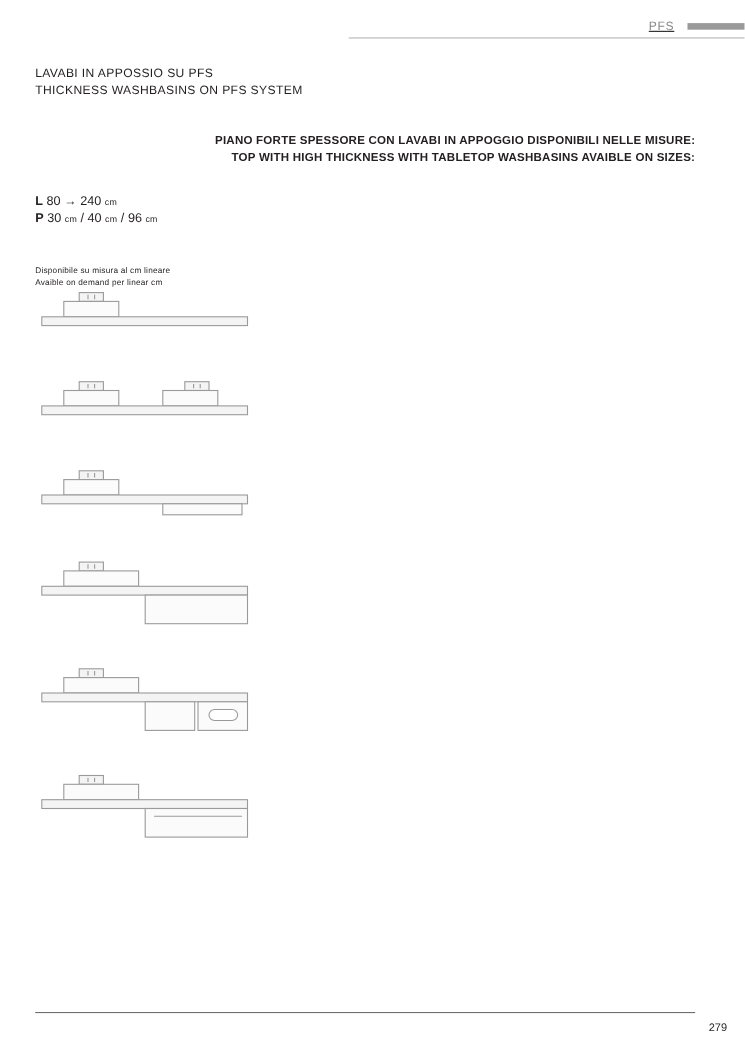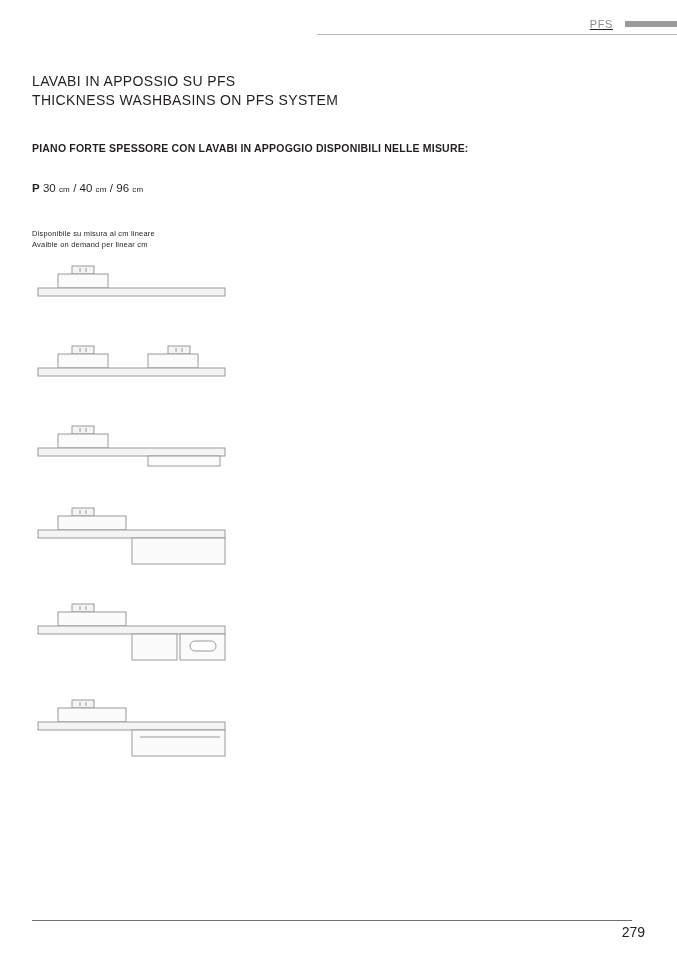--- a/index.html
+++ b/index.html
@@ -48,33 +48,33 @@
   }
 
   
   .content {
     position: absolute;
     left: 32px;
     top: 60px;
     width: 600px;
   }
   .title-block {
-    font-size: 14px;
+    font-size: 11px;
     line-height: 1.35;
     letter-spacing: 0.35px;
     color: #231f20;
-    margin-top: 12px;
   }
   .subtitle-block {
     margin-top: 31px;
     font-size: 10.5px;
     line-height: 1.45;
     letter-spacing: 0.2px;
     font-weight: bold;
     color: #231f20;
+    text-align: right;
   }
   .dims {
     margin-top: 24px;
     font-size: 11.5px;
     line-height: 1.42;
     color: #231f20;
   }
   .dims .lbl {
     font-weight: bold;
   }
@@ -106,23 +106,23 @@
   .footer-rule {
     position: absolute;
     left: 32px;
     bottom: 37px;
     width: 600px;
     height: 1px;
     background: #6f6f6f;
   }
   .page-number {
     position: absolute;
-    right: 32px;
+    right: 16px;
     bottom: 18px;
-    font-size: 14px;
+    font-size: 10px;
     color: #231f20;
   }
 </style>
 </head>
 <body>
 
 <div class="page-header">
   <span class="header-label">PFS</span>
   <span class="header-bar"></span>
 </div>
@@ -130,23 +130,31 @@
 
 <div class="content">
 
   <div class="title-block">
     <div>LAVABI IN APPOSSIO SU PFS</div>
     <div>THICKNESS WASHBASINS ON PFS SYSTEM</div>
   </div>
 
   <div class="subtitle-block">
     <div>PIANO FORTE SPESSORE CON LAVABI IN APPOGGIO DISPONIBILI NELLE MISURE:</div>
+    <div>TOP WITH HIGH THICKNESS WITH TABLETOP WASHBASINS AVAIBLE ON SIZES:</div>
   </div>
 
   <div class="dims">
+    <div>
+      <span class="lbl">L</span>
+      <span>80</span>
+      <span>→</span>
+      <span>240</span>
+      <span class="unit">cm</span>
+    </div>
     <div>
       <span class="lbl">P</span>
       <span>30</span>
       <span class="unit">cm</span>
       <span>/</span>
       <span>40</span>
       <span class="unit">cm</span>
       <span>/</span>
       <span>96</span>
       <span class="unit">cm</span>

